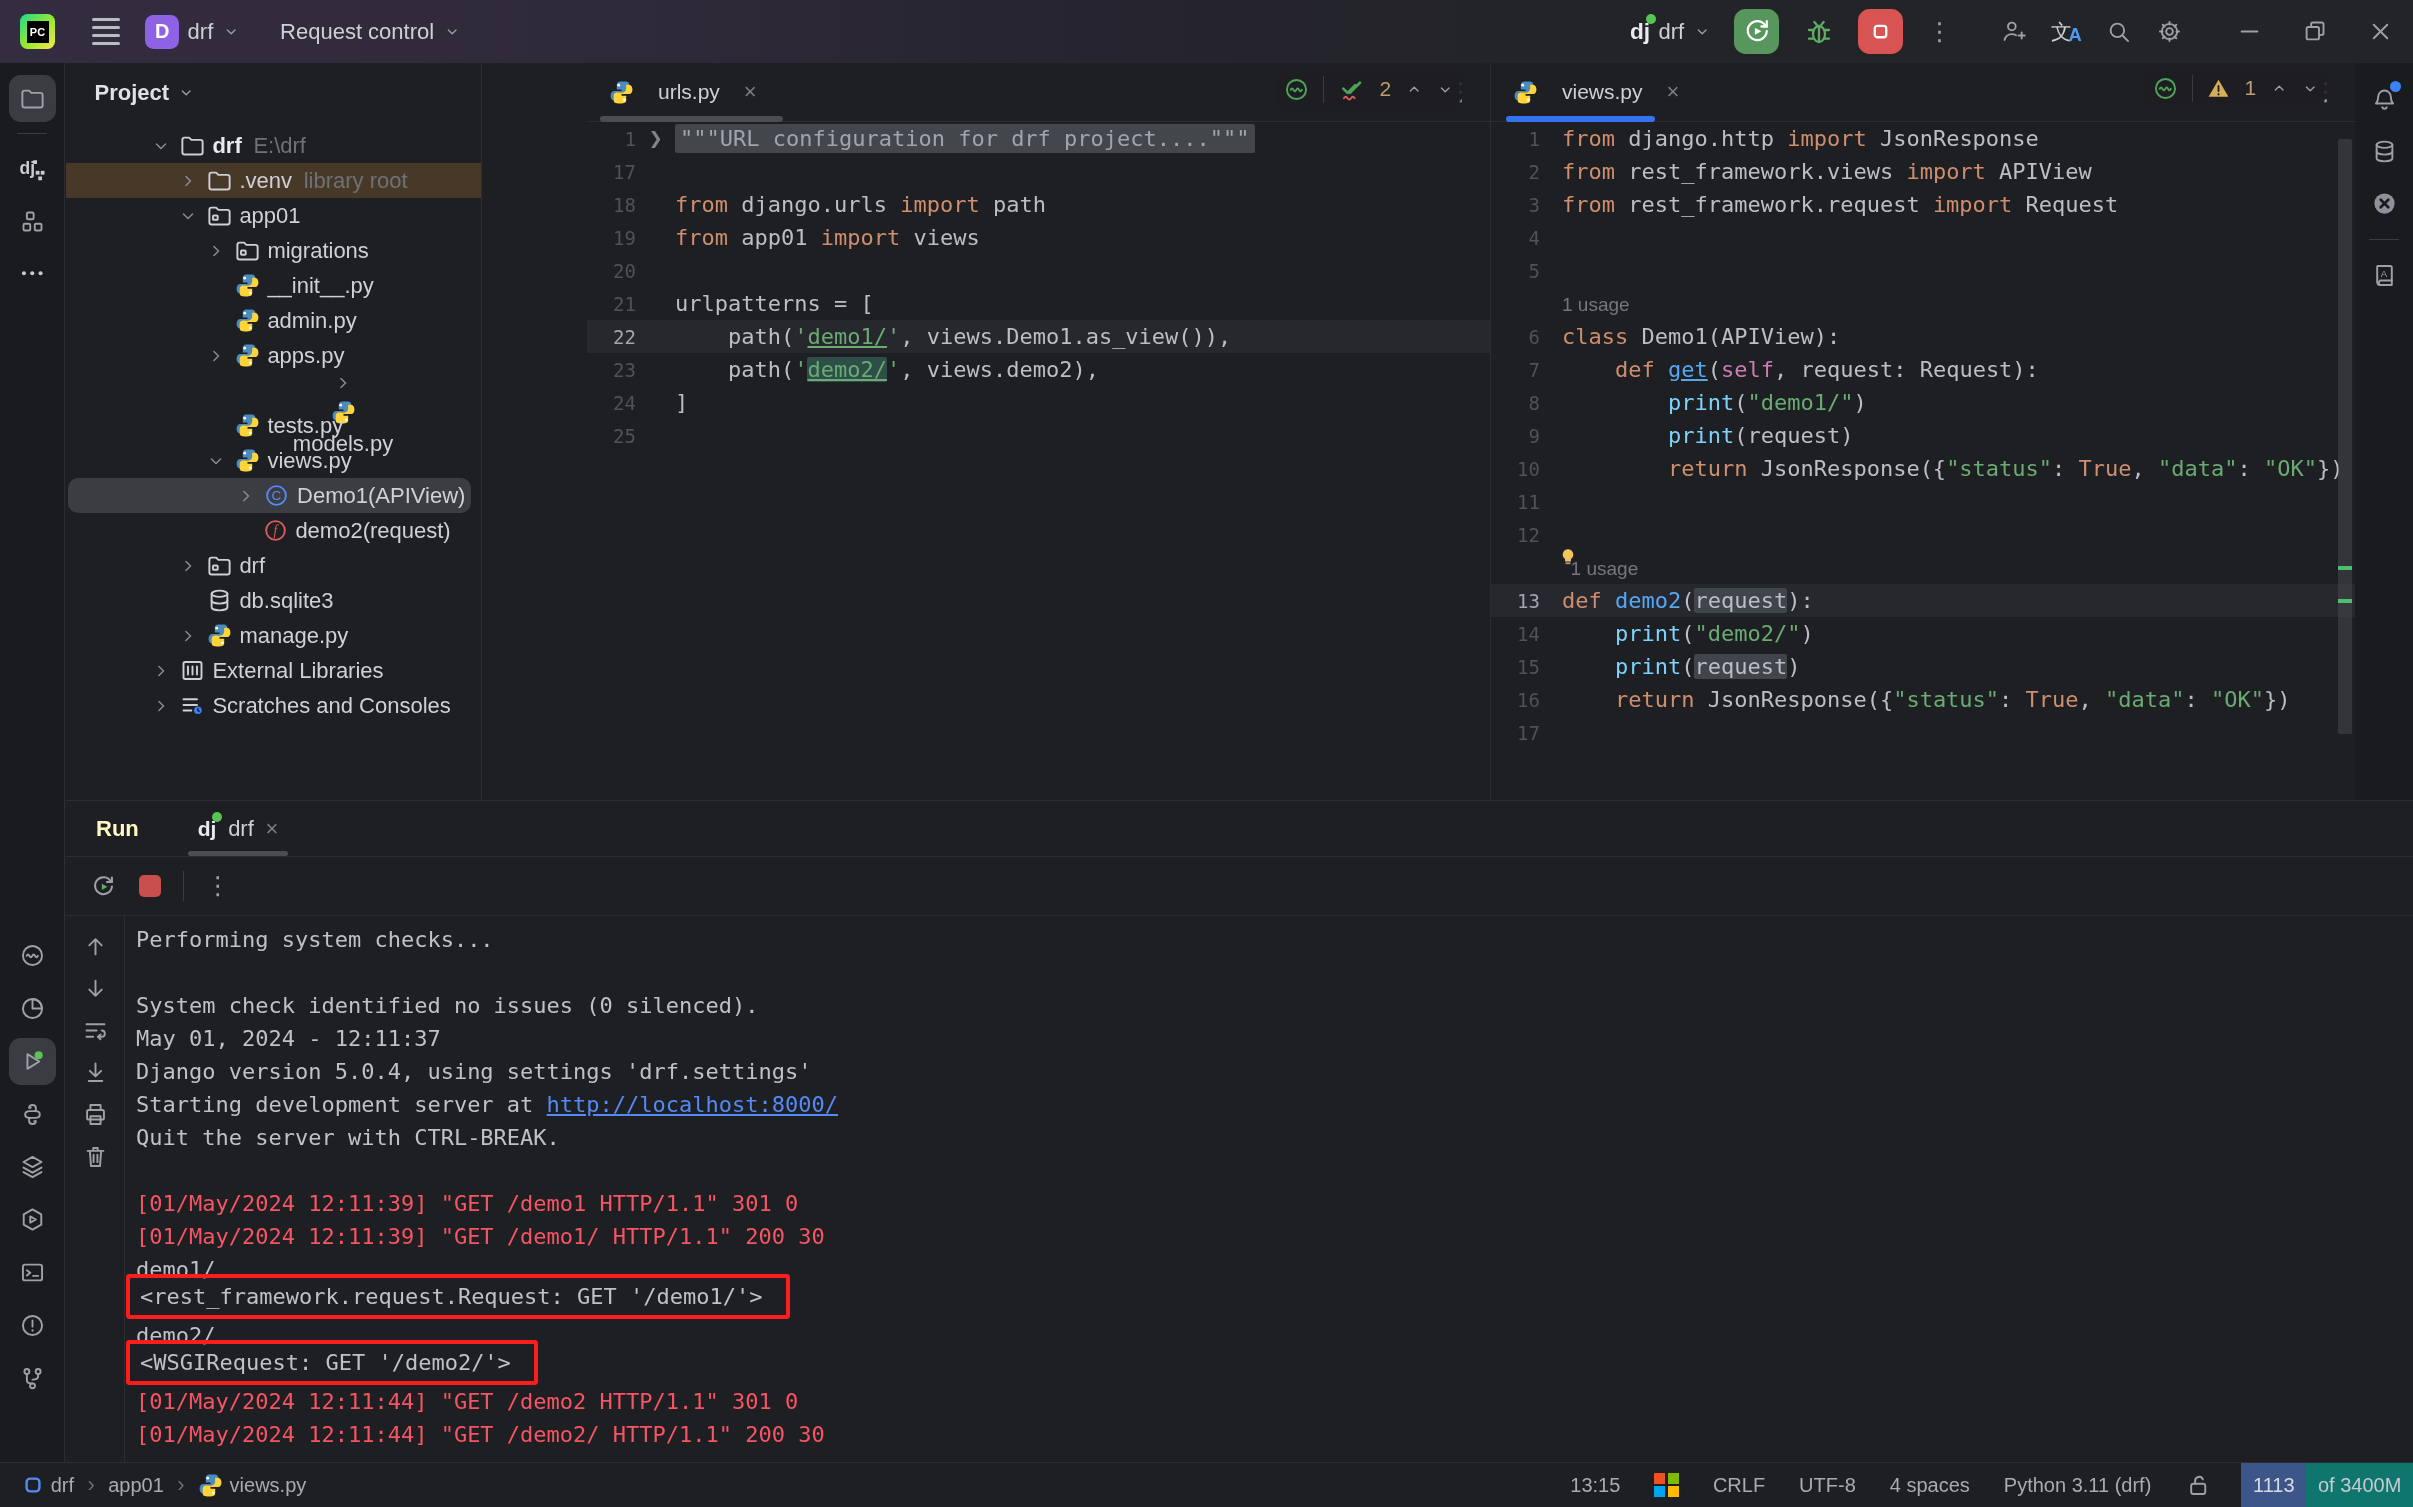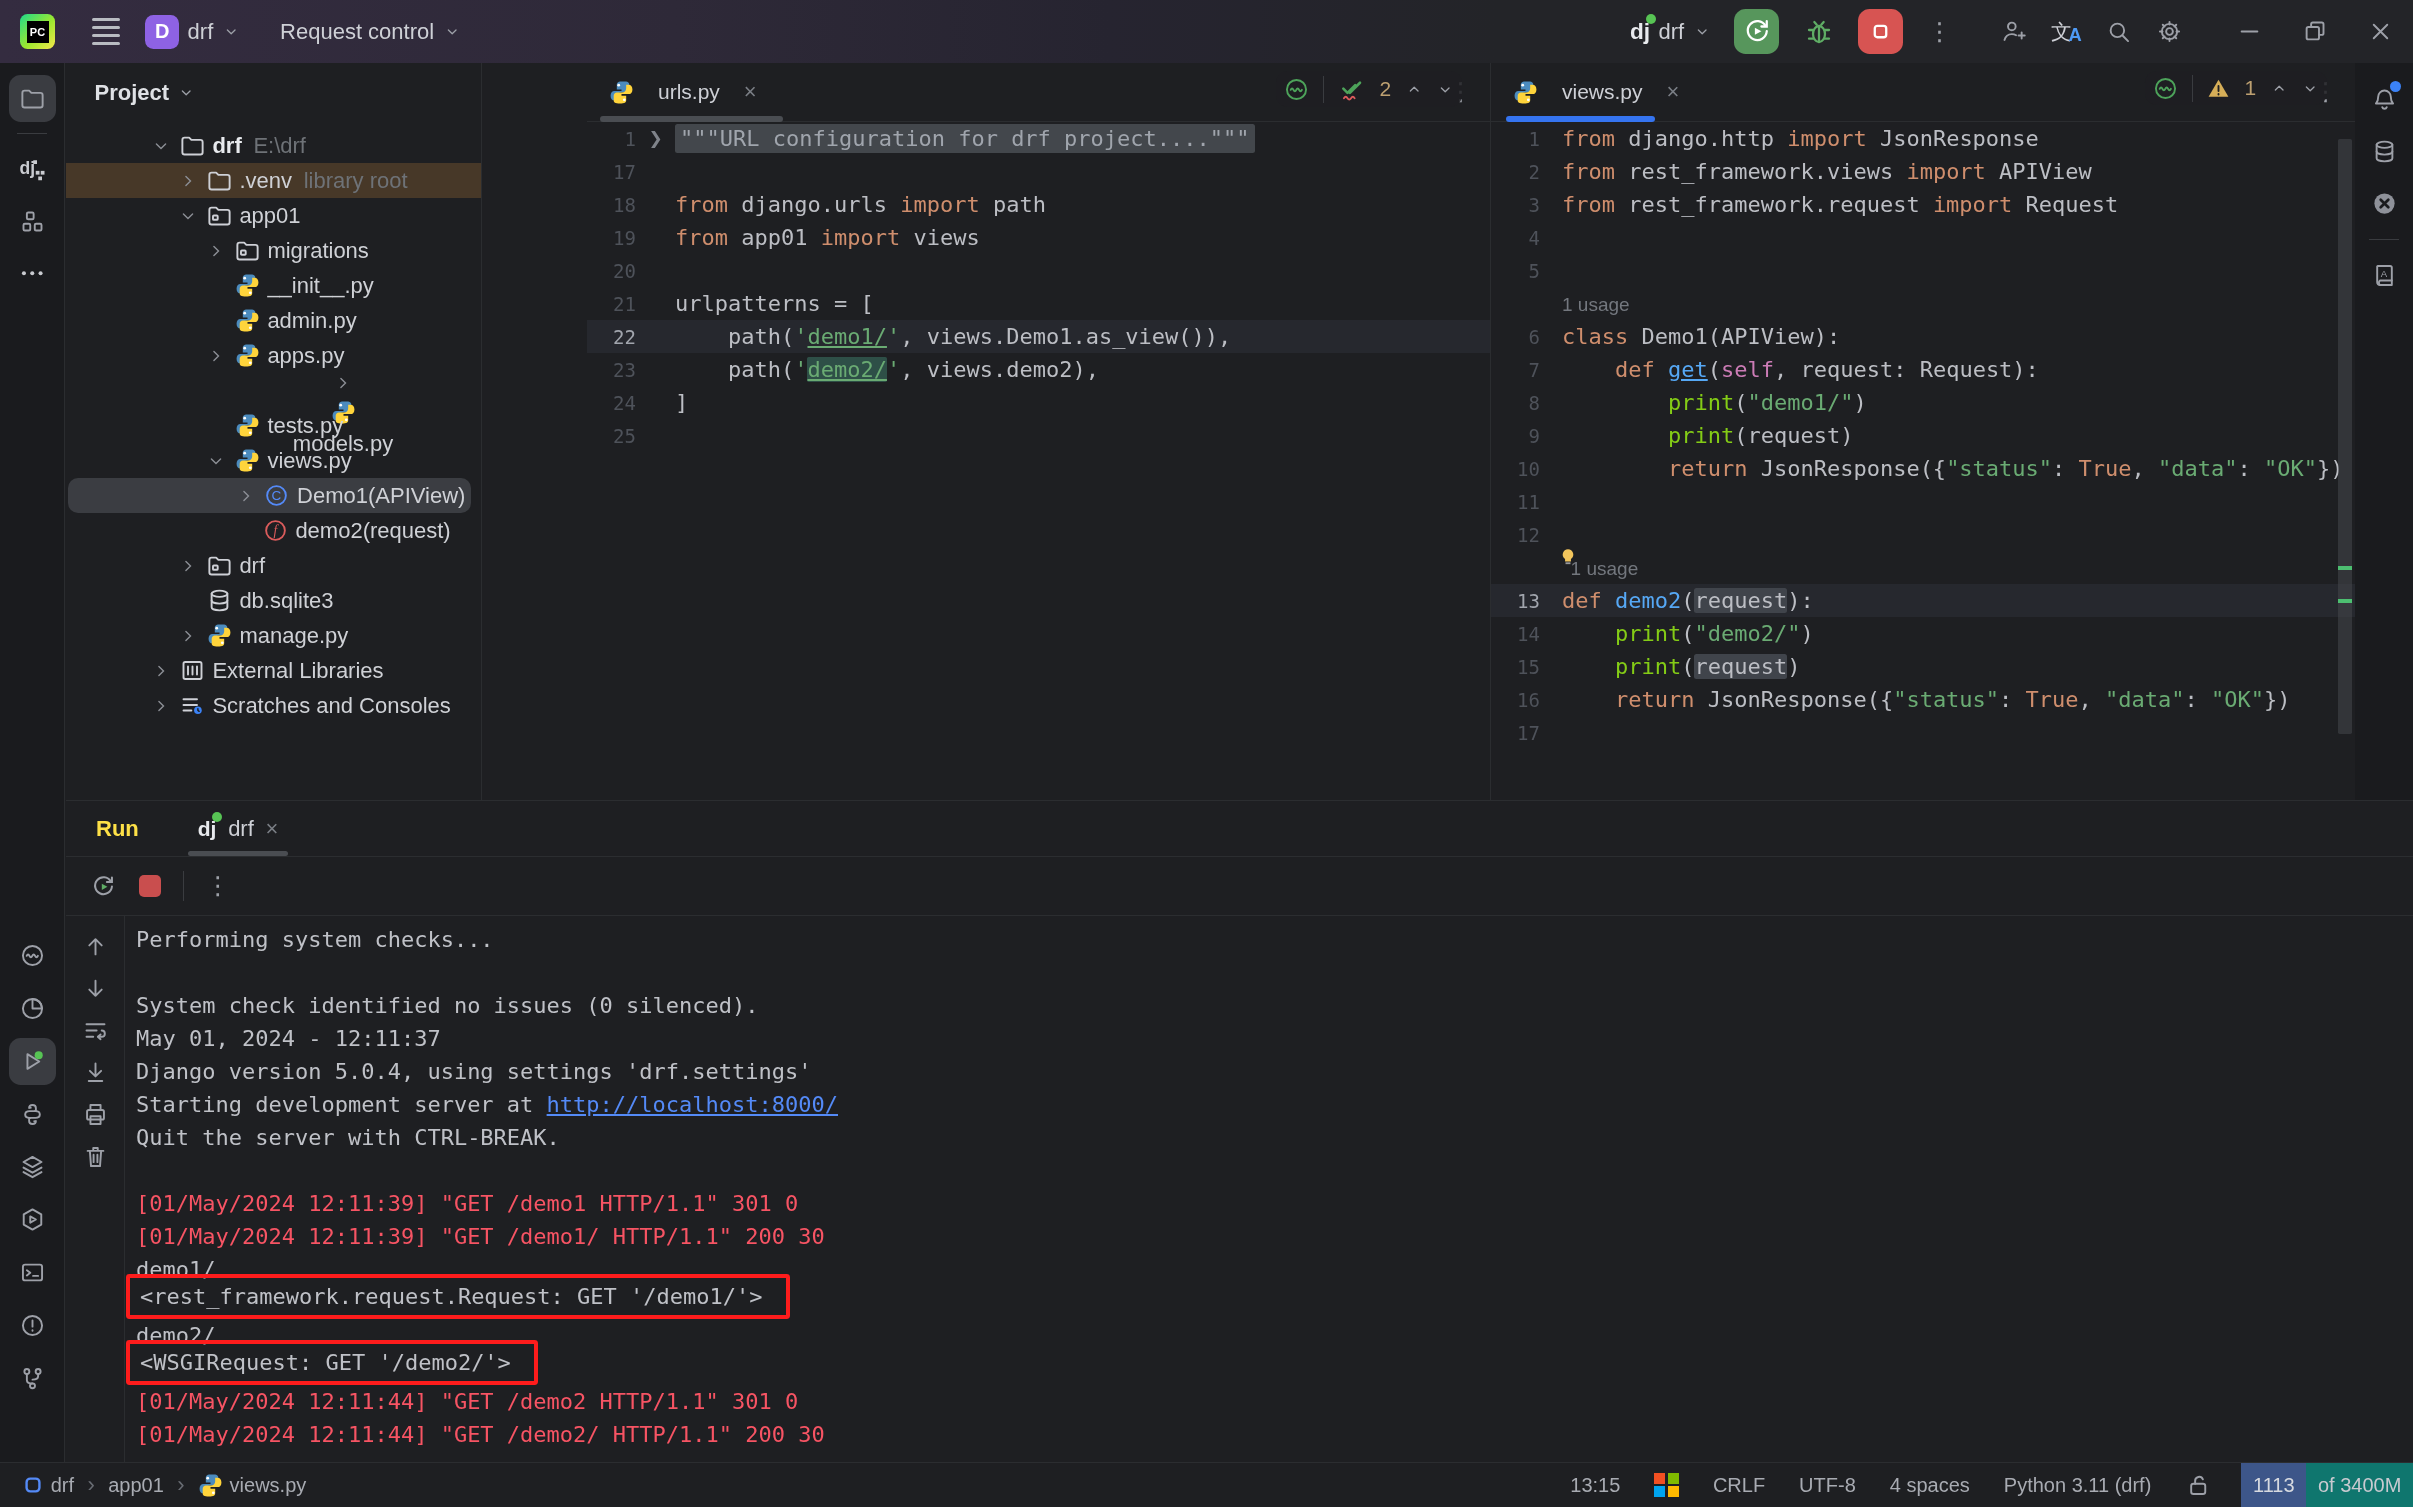--- a/index.html
+++ b/index.html
@@ -99,41 +99,41 @@
   .pane-urls .foldcol { width:39px; }
   .pane-views .foldcol { width:22px; }
   .code { font:22px/33px "DejaVu Sans Mono", monospace; white-space:pre; color:#BCBEC4; }
   .c-kw { color:#CF8E6D; }
   .c-txt { color:#BCBEC4; }
   .c-str { color:#6AAB73; }
   .c-u { text-decoration:underline; }
   .c-sel { background:#2E4F47; border-radius:1.7px; }
   .c-doc { color:#A0A5AD; background:#43474C; border-radius:2.5px; padding:1.7px 5px; }
   .c-fn { color:#56A8F5; }
-  .c-bi { color:#84cc16; }
+  .c-bi { color:#7dd3fc; }
   .c-self { color:#CC7CB6; }
   .c-hl { background:#40444B; border-radius:2.5px; }
   .inlay { color:#73777E; font-size:19px; font-family:"Liberation Sans",sans-serif; }
   .bulb { position:relative; top:-6.7px; left:-5px; margin-right:-13.4px; }
 
   .inspect-widget { position:absolute; top:8.4px; right:28.5px; display:flex; align-items:center;
     gap:13.4px; background:rgba(30,31,34,.85); padding:3.4px 6.7px; border-radius:11.7px; }
   .iw-sep { width:0.8px; height:27px; background:#3A3C40; }
   .iw-num { color:#BDA071; font-size:21px; }
 
   .vscroll-track { position:absolute; right:3.4px; top:63px; width:13.4px; height:670px; }
   .vscroll-thumb { position:absolute; left:0; top:13.4px; width:13.4px; height:595px;
     background:#45474C; opacity:.55; border-radius:1.7px; }
   .vmark { position:absolute; left:0; width:13.4px; height:4.2px; background:#4DBF71; }
 
   
   .run-panel { position:absolute; left:66px; top:800px; width:2347px; height:662px;
     background:#1E1F22; border-top:0.8px solid #2B2D30; }
   .rp-header { height:56px; display:flex; align-items:center; border-bottom:0.8px solid #2B2D30; }
-  .rp-title { font-weight:bold; color:#fde047; padding-left:30px; }
+  .rp-title { font-weight:bold; color:#fef9c3; padding-left:30px; }
   .rp-tab { position:relative; margin-left:54px; height:100%; display:flex; align-items:center;
     gap:11.7px; padding:0 5px; }
   .rp-tab .djlogo { font-size:21px; }
   .rp-underline { position:absolute; bottom:0; left:-5px; right:-5px; height:5px;
     background:#4A4D52; border-radius:3.4px; }
   .rp-toolbar { height:59px; display:flex; align-items:center; gap:22px; padding-left:23.5px;
     border-bottom:0.8px solid #2B2D30; }
   .stop-solid { width:22px; height:22px; background:#C94E4E; border-radius:5px; }
   .tool-sep { width:0.8px; height:30px; background:#3A3C40; }
   .console-gutter { position:absolute; left:0; top:115px; width:59px; bottom:0;

